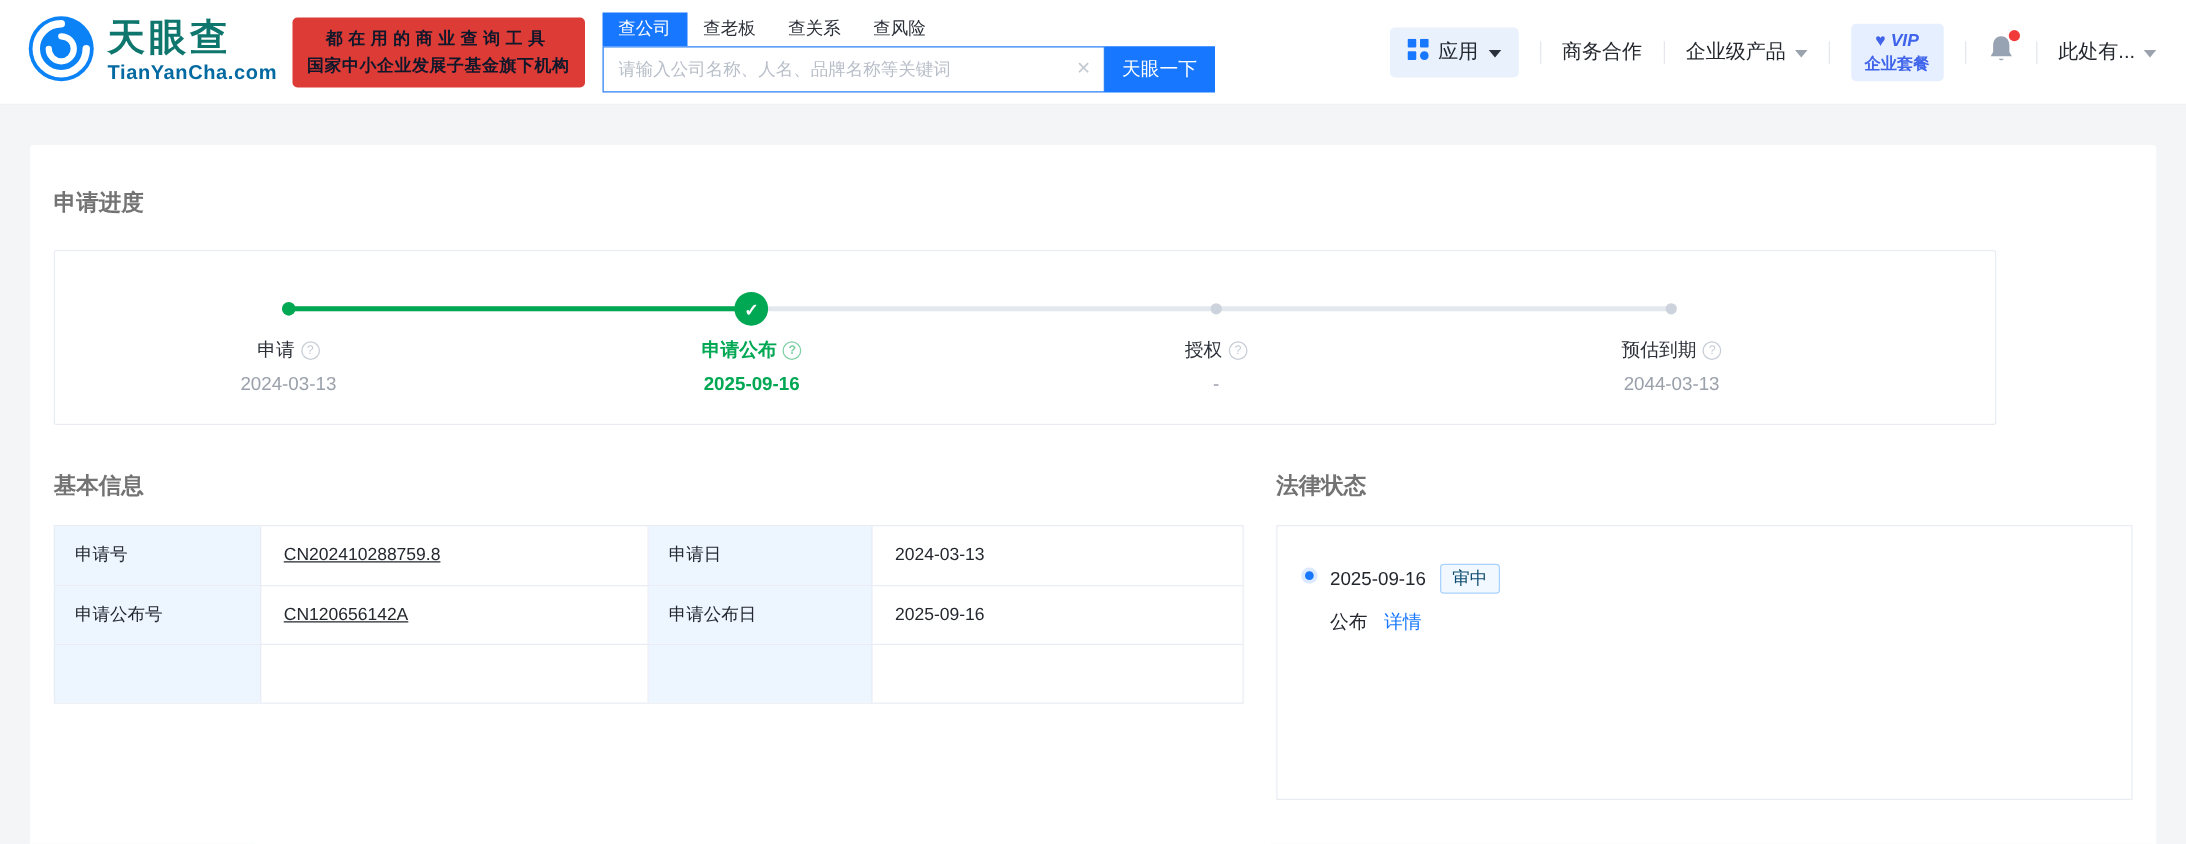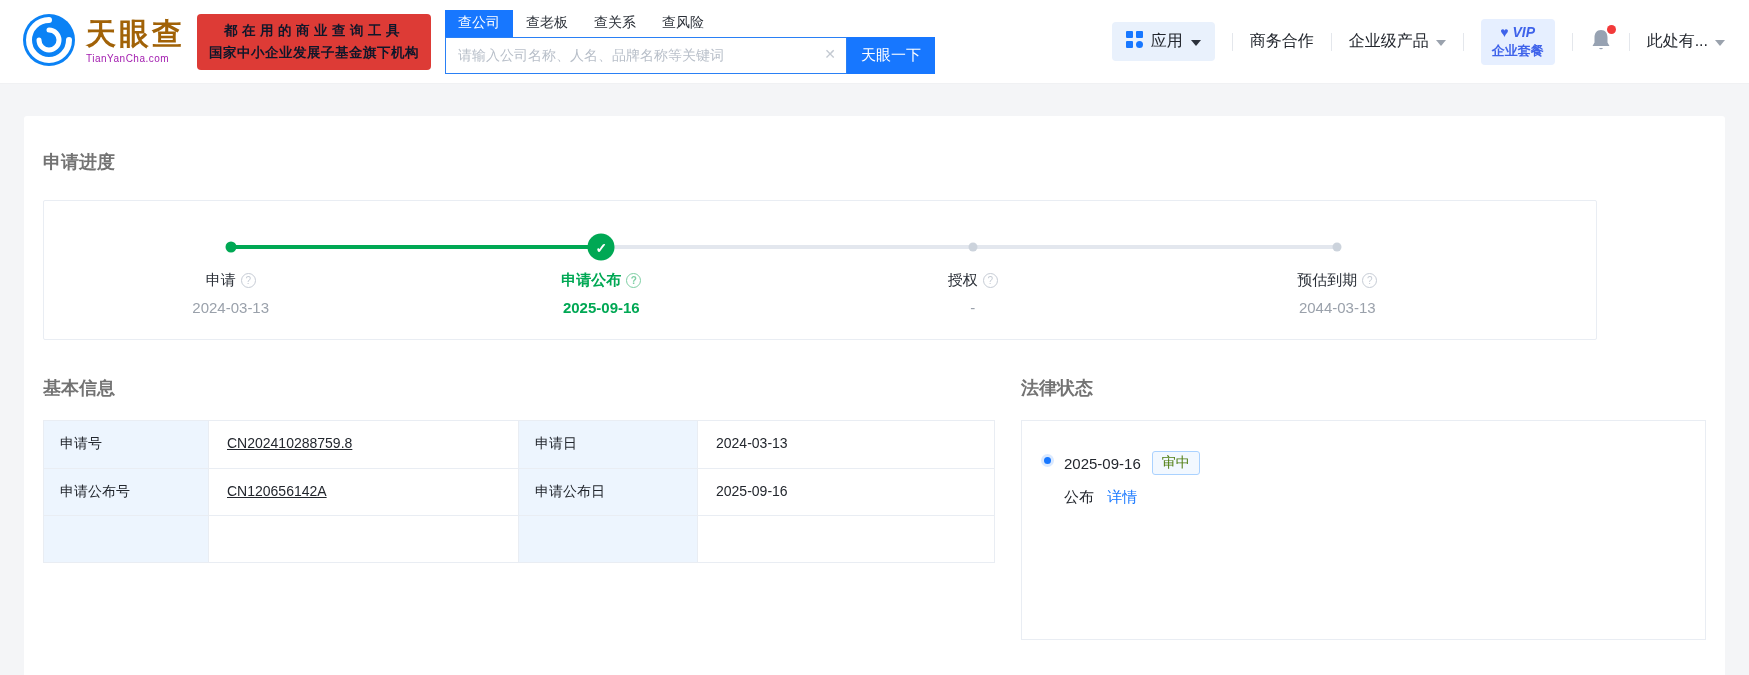--- a/index.html
+++ b/index.html
@@ -3,22 +3,22 @@
 <meta charset="utf-8">
 <style>
   * { margin:0; padding:0; box-sizing:border-box; }
   html,body { width:1749px; height:675px; overflow:hidden; background:#f4f5f7;
     font-family:"Liberation Sans", sans-serif; color:#23272e; }
 
   
   .header { height:84px; background:#fff; display:flex; align-items:center;
     padding:0 24px 0 22px; border-bottom:1px solid #f0f1f3; }
   .logo { display:flex; align-items:center; gap:10px; cursor:pointer; }
-  .logo-text .cn { font-size:30px; font-weight:700; color:#a16207; letter-spacing:3px; line-height:1; }
-  .logo-text .en { font-size:10px; font-weight:400; color:#a21caf; letter-spacing:.5px; margin-top:4px; }
+  .logo-text .cn { font-size:30px; font-weight:700; color:#0f766e; letter-spacing:3px; line-height:1; }
+  .logo-text .en { font-size:16px; font-weight:700; color:#0369a1; letter-spacing:.5px; margin-top:4px; }
   .banner { margin-left:12px; background:#dd3b36; color:#0f172a; border-radius:4px;
     padding:8px 12px; text-align:center; }
   .banner .l1 { font-size:13.5px; font-weight:600; letter-spacing:4.5px; white-space:nowrap; }
   .banner .l2 { font-size:13.5px; font-weight:600; letter-spacing:.5px; margin-top:4px; white-space:nowrap; }
 
   .search { margin-left:14px; }
   .search-tabs { display:flex; width:402px; }
   .search-tab { font-size:14px; color:#2b3038; padding:4px 13px 5px; cursor:pointer; white-space:nowrap; }
   .search-tab.active { background:#1777ff; color:#fff; }
   .search-row { display:flex; }
@@ -89,21 +89,21 @@
   .cell-value { width:310px; padding-left:18px;text-decoration:underline; }
   .cell-label2 { width:179px; background:#edf5fe; }
   .cell-value2 { flex:1; padding-left:18px; border-right:none; }
 
   .legal-box { margin-top:20px; border:1px solid #e9edf3; height:220px; padding:30px 24px 0 22px; }
   .legal-item { display:grid; grid-template-columns:7px auto; column-gap:13px; align-items:start; }
   .legal-dot { width:7px; height:7px; border-radius:50%; background:#1777ff;
     box-shadow:0 0 0 3px rgba(23,119,255,.16); margin-top:6px; }
   .legal-line1 { display:flex; align-items:center; }
   .legal-date { font-size:15px; color:#23272e; }
-  .status-badge { margin-left:11px; font-size:14px; color:#4d7c0f; border:1px solid #aad2ff;
+  .status-badge { margin-left:11px; font-size:14px; color:#0c4a6e; border:1px solid #aad2ff;
     background:#f2f8ff; border-radius:3px; padding:2px 9px; }
   .legal-line2 { margin-top:13px; font-size:15px; color:#23272e; }
   .legal-link { color:#1777ff; margin-left:9px; cursor:pointer; }
 </style>
 </head>
 <body>
 
 <div class="header">
 
   <div class="logo">

